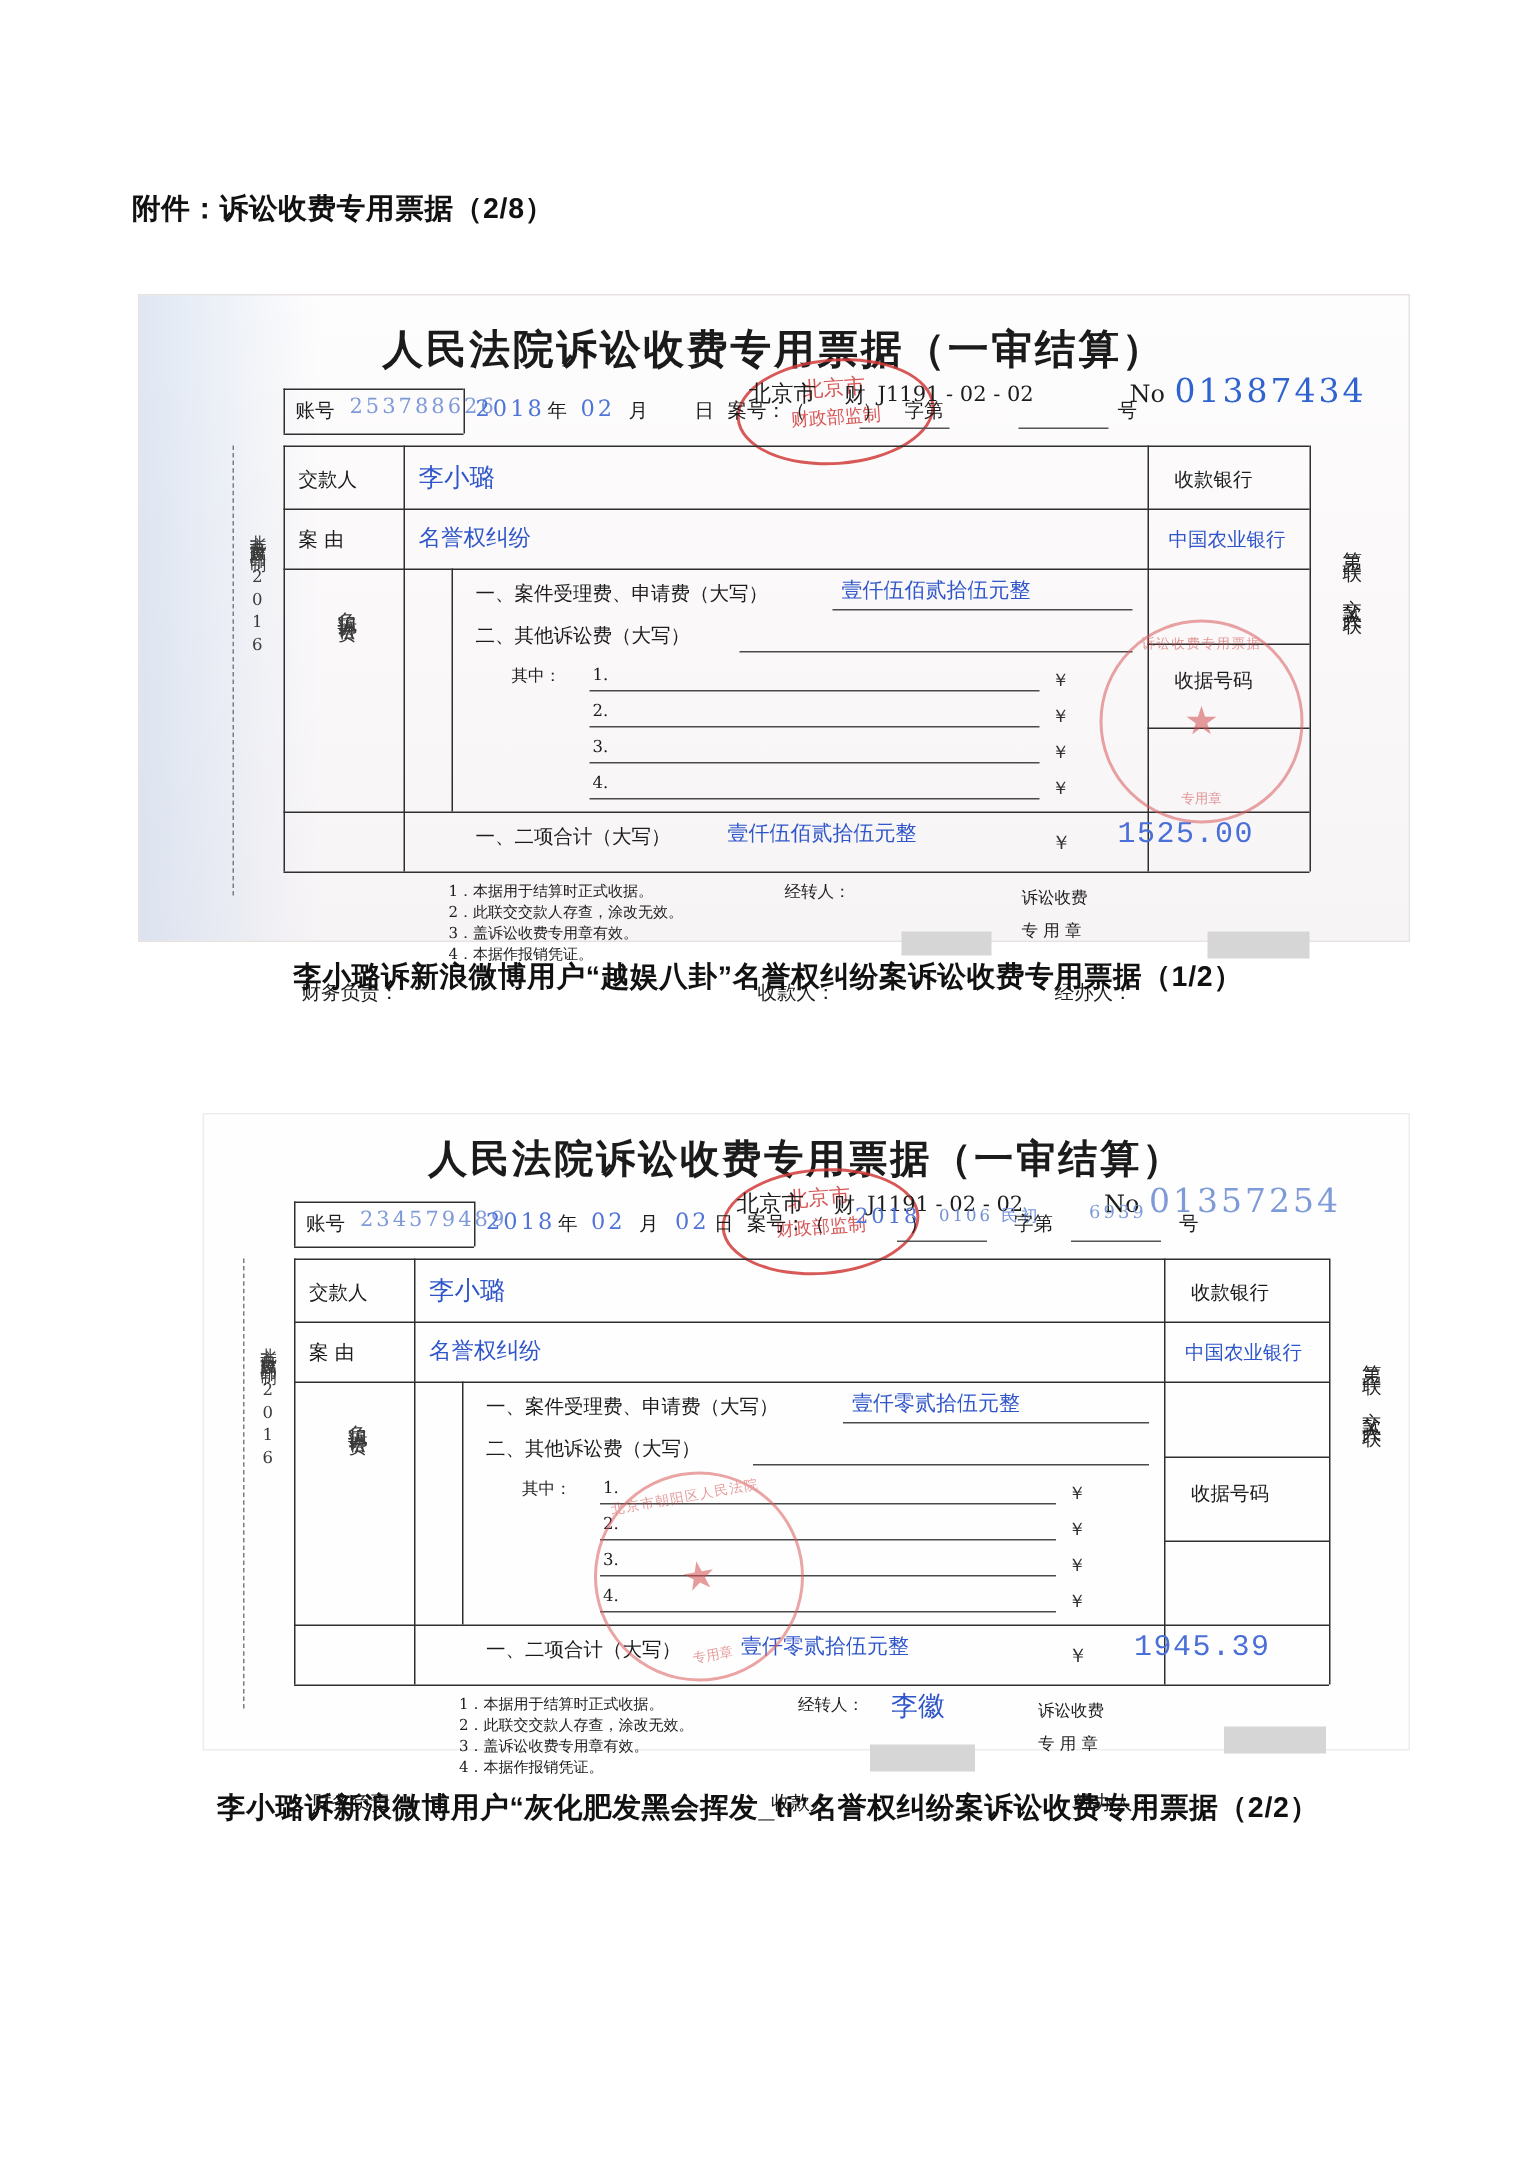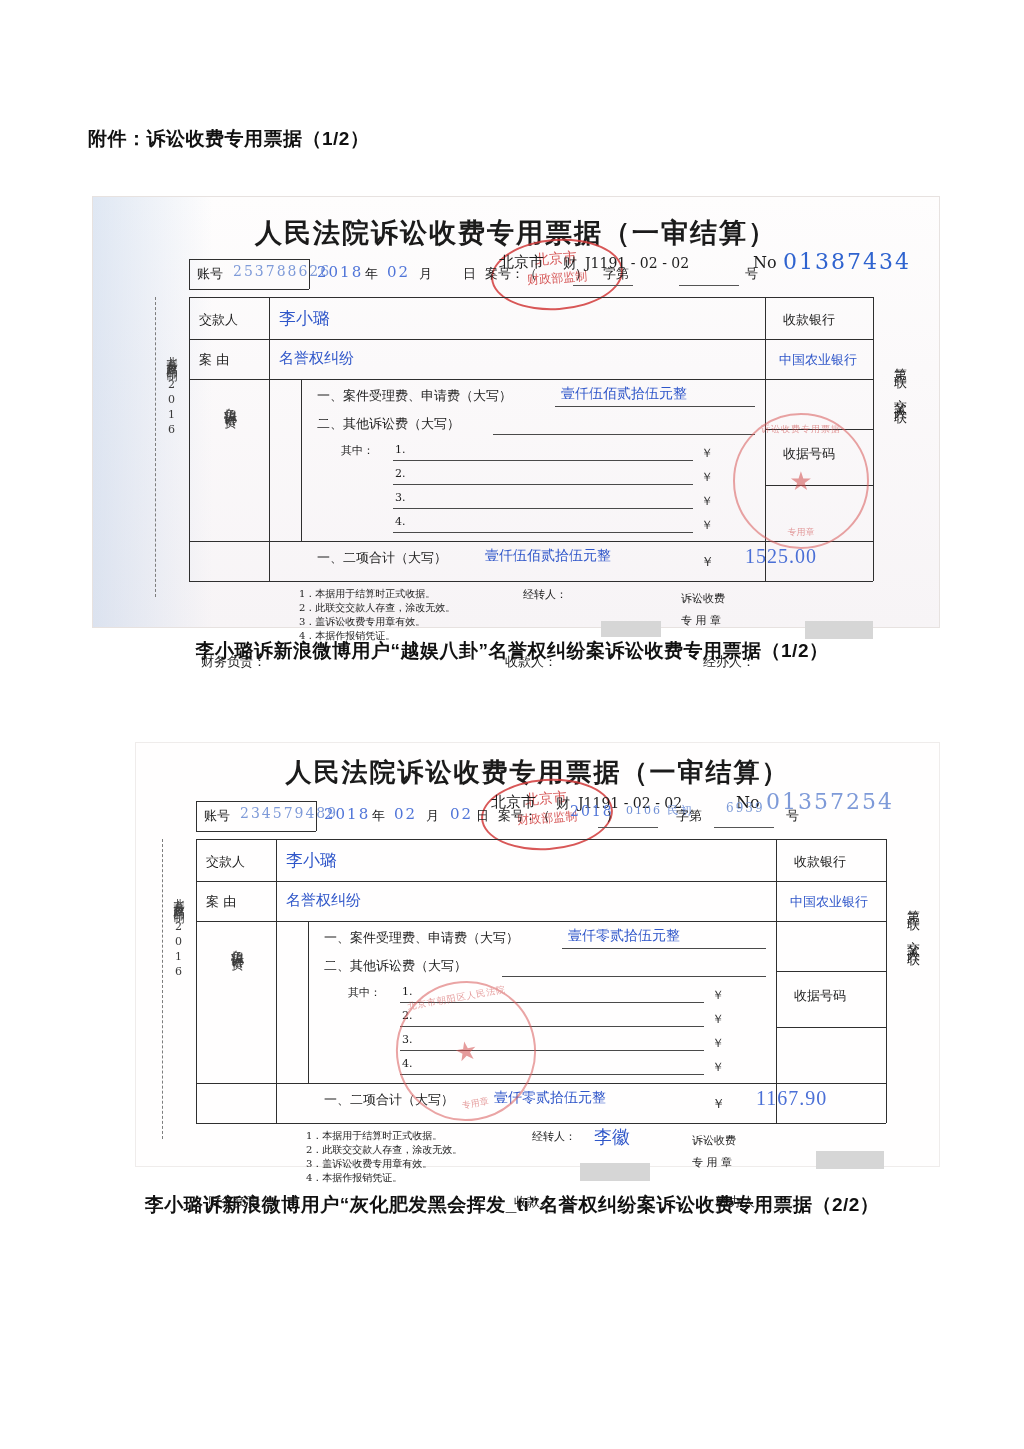--- a/index.html
+++ b/index.html
@@ -173,30 +173,30 @@
     text-align: center;
     font-size: 19px;
     font-weight: bold;
     color: #111;
     letter-spacing: 0.5px;
   }
 
   .money {
     position: absolute;
     color: #4a6fd6;
-    font-family: Liberation Serif, serif;
+    font-family: Liberation Mono, monospace;
     letter-spacing: 1px;
   }
 
   .yen { position:absolute; font-size: 12px; color:#333; font-family:"DejaVu Serif", serif; }
 </style>
 </head>
 <body>
 
-<div class="page-heading">附件：诉讼收费专用票据（1/2）</div>
+<div class="page-heading">附件：诉讼收费专用票据（2/8）</div>
 
 <div class="receipt receipt-1">
   <div class="wash"></div>
 
   <div class="r-title" style="top:18px; font-size:27px;">人民法院诉讼收费专用票据（一审结算）</div>
 
   <div class="stamp-oval" style="left:398px; top:42px; width:128px; height:58px; padding-top:9px;">
     <span style="font-size:14px;">北京市</span>
     <span style="font-size:12px; margin-top:2px;">财政部监制</span>
   </div>
@@ -391,21 +391,21 @@
   <div class="hline thin" style="left:264px; top:307px; width:304px;"></div>
   <div class="hline thin" style="left:264px; top:331px; width:304px;"></div>
   <div class="yen" style="left:576px; top:244px;">￥</div>
   <div class="yen" style="left:576px; top:268px;">￥</div>
   <div class="yen" style="left:576px; top:292px;">￥</div>
   <div class="yen" style="left:576px; top:316px;">￥</div>
 
   <div class="lbl" style="left:188px; top:348px;">一、二项合计（大写）</div>
   <div class="hand" style="left:358px; top:346px; font-size:14px;">壹仟零贰拾伍元整</div>
   <div class="yen" style="left:576px; top:352px; font-size:13px;">￥</div>
-  <div class="money" style="left:620px; top:344px; font-size:20px;">1167.90</div>
+  <div class="money" style="left:620px; top:344px; font-size:20px;">1945.39</div>
 
   <div class="lbl lbl-xs" style="left:170px; top:386px;">1．本据用于结算时正式收据。</div>
   <div class="lbl lbl-xs" style="left:170px; top:400px;">2．此联交交款人存查，涂改无效。</div>
   <div class="lbl lbl-xs" style="left:170px; top:414px;">3．盖诉讼收费专用章有效。</div>
   <div class="lbl lbl-xs" style="left:170px; top:428px;">4．本据作报销凭证。</div>
   <div class="lbl lbl-sm" style="left:396px; top:386px;">经转人：</div>
   <div class="hand" style="left:458px; top:382px; font-size:18px;">李徽</div>
   <div class="lbl lbl-sm" style="left:556px; top:390px;">诉讼收费</div>
   <div class="lbl lbl-sm" style="left:556px; top:412px;">专 用 章</div>
 

